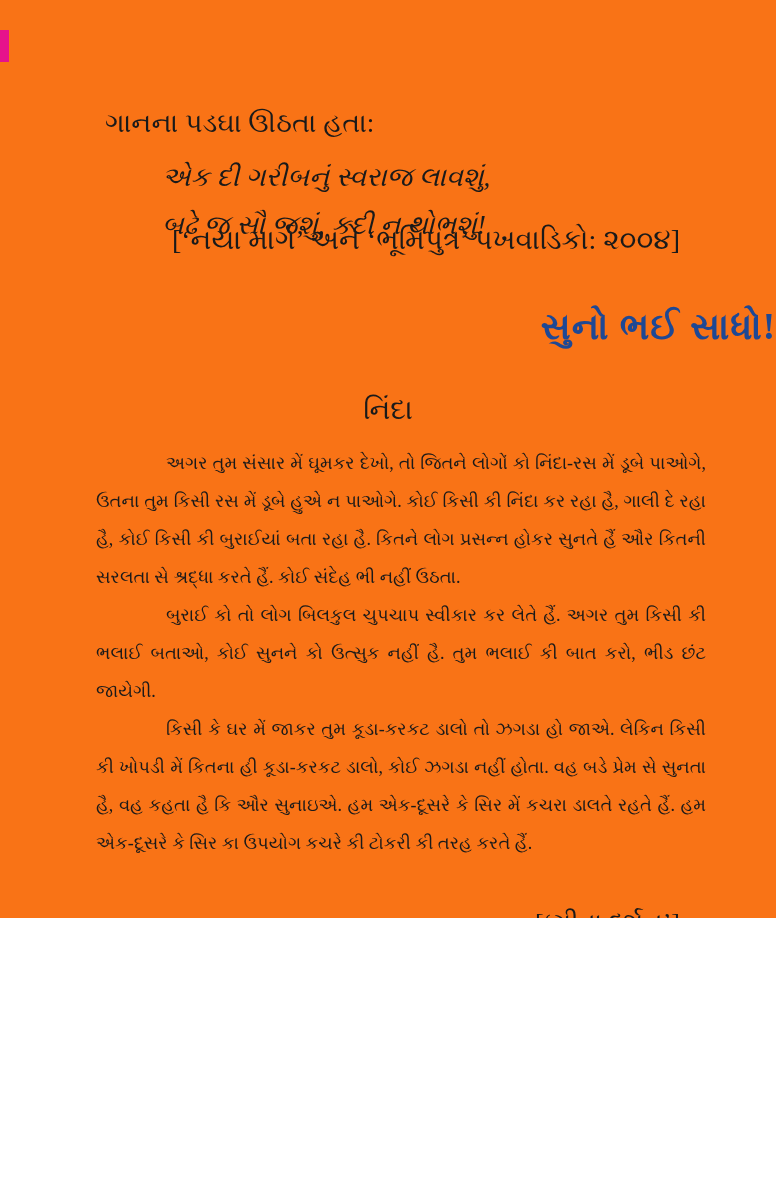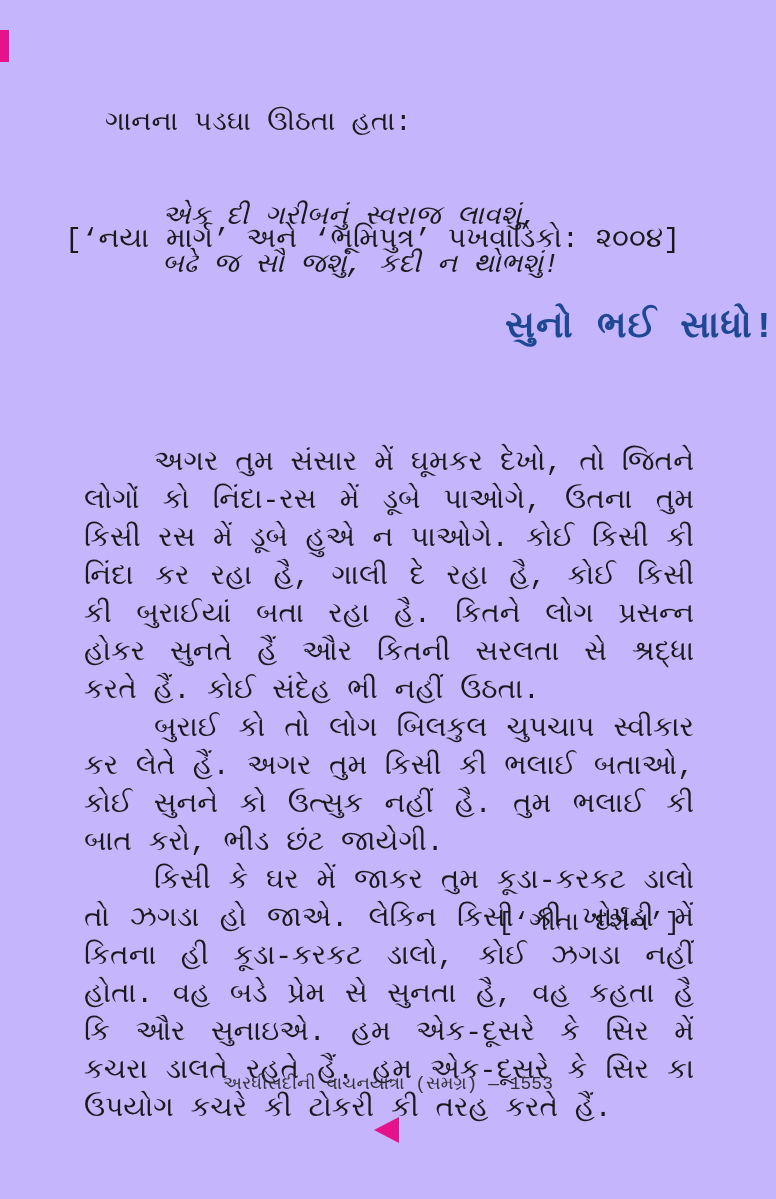--- a/index.html
+++ b/index.html
@@ -3,23 +3,23 @@
 <meta charset="utf-8">
 <style>
   html, body {
     margin: 0;
     padding: 0;
     background: #ffffff;
   }
   .page {
     position: relative;
     width: 776px;
-    height: 1199px;
-    background: #c4b5fd;
-    font-family: Liberation Mono, monospace;
+    height: 918px;
+    background: #f97316;
+    font-family: Liberation Serif, serif;
     color: #1a1a1a;
     overflow: hidden;
   }
   .corner-mark {
     position: absolute;
     left: 0;
     top: 30px;
     width: 9px;
     height: 32px;
     background: #e6128c;
@@ -31,21 +31,20 @@
     font-size: 27px;
     line-height: 34px;
     white-space: nowrap;
   }
   .verse {
     position: absolute;
     left: 162px;
     top: 153px;
     font-size: 27px;
     font-style: italic;
-    margin-top: 40px;
   }
   .verse-line {
     line-height: 48px;
     white-space: nowrap;
   }
   .verse-source {
     position: absolute;
     right: 96px;
     top: 224px;
     font-size: 28px;
@@ -68,24 +67,24 @@
     position: absolute;
     left: 0;
     top: 393px;
     width: 100%;
     text-align: center;
     font-size: 28px;
     line-height: 34px;
   }
   .article {
     position: absolute;
-    left: 84px;
+    left: 96px;
     top: 444px;
     width: 610px;
-    font-size: 28px;
+    font-size: 18px;
     line-height: 38px;
     text-align: justify;
   }
   .article p {
     margin: 0;
     padding: 0;
     text-indent: 70px;
   }
   .attribution {
     position: absolute;
@@ -127,20 +126,21 @@
 
   <div class="verse">
     <div class="verse-line">એક દી ગરીબનું સ્વરાજ લાવશું,</div>
     <div class="verse-line">બઢે જ સૌ જશું, કદી ન થોભશું!</div>
   </div>
 
   <div class="verse-source">[‘નયા માર્ગ’ અને ‘ભૂમિપુત્ર’ પખવાડિકો: ૨૦૦૪]</div>
 
   <div class="page-title">સુનો ભઈ સાધો!</div>
 
+  <div class="section-heading">નિંદા</div>
 
   <div class="article">
     <p>અગર તુમ સંસાર મેં ઘૂમકર દેખો, તો જિતને લોગોં કો નિંદા-રસ મેં ડૂબે પાઓગે, ઉતના તુમ કિસી રસ મેં ડૂબે હુએ ન પાઓગે. કોઈ કિસી કી નિંદા કર રહા હૈ, ગાલી દે રહા હૈ, કોઈ કિસી કી બુરાઈયાં બતા રહા હૈ. કિતને લોગ પ્રસન્ન હોકર સુનતે હૈં ઔર કિતની સરલતા સે શ્રદ્ધા કરતે હૈં. કોઈ સંદેહ ભી નહીં ઉઠતા.</p>
     <p>બુરાઈ કો તો લોગ બિલકુલ ચુપચાપ સ્વીકાર કર લેતે હૈં. અગર તુમ કિસી કી ભલાઈ બતાઓ, કોઈ સુનને કો ઉત્સુક નહીં હૈ. તુમ ભલાઈ કી બાત કરો, ભીડ છંટ જાયેગી.</p>
     <p>કિસી કે ઘર મેં જાકર તુમ કૂડા-કરકટ ડાલો તો ઝગડા હો જાએ. લેકિન કિસી કી ખોપડી મેં કિતના હી કૂડા-કરકટ ડાલો, કોઈ ઝગડા નહીં હોતા. વહ બડે પ્રેમ સે સુનતા હૈ, વહ કહતા હૈ કિ ઔર સુનાઇએ. હમ એક-દૂસરે કે સિર મેં કચરા ડાલતે રહતે હૈં. હમ એક-દૂસરે કે સિર કા ઉપયોગ કચરે કી ટોકરી કી તરહ કરતે હૈં.</p>
   </div>
 
   <div class="attribution">[‘ગીતા દર્શન’]</div>
 
   <div class="footer-line">અરધીસદીની વાચનયાત્રા (સમગ્ર) — 1553</div>

